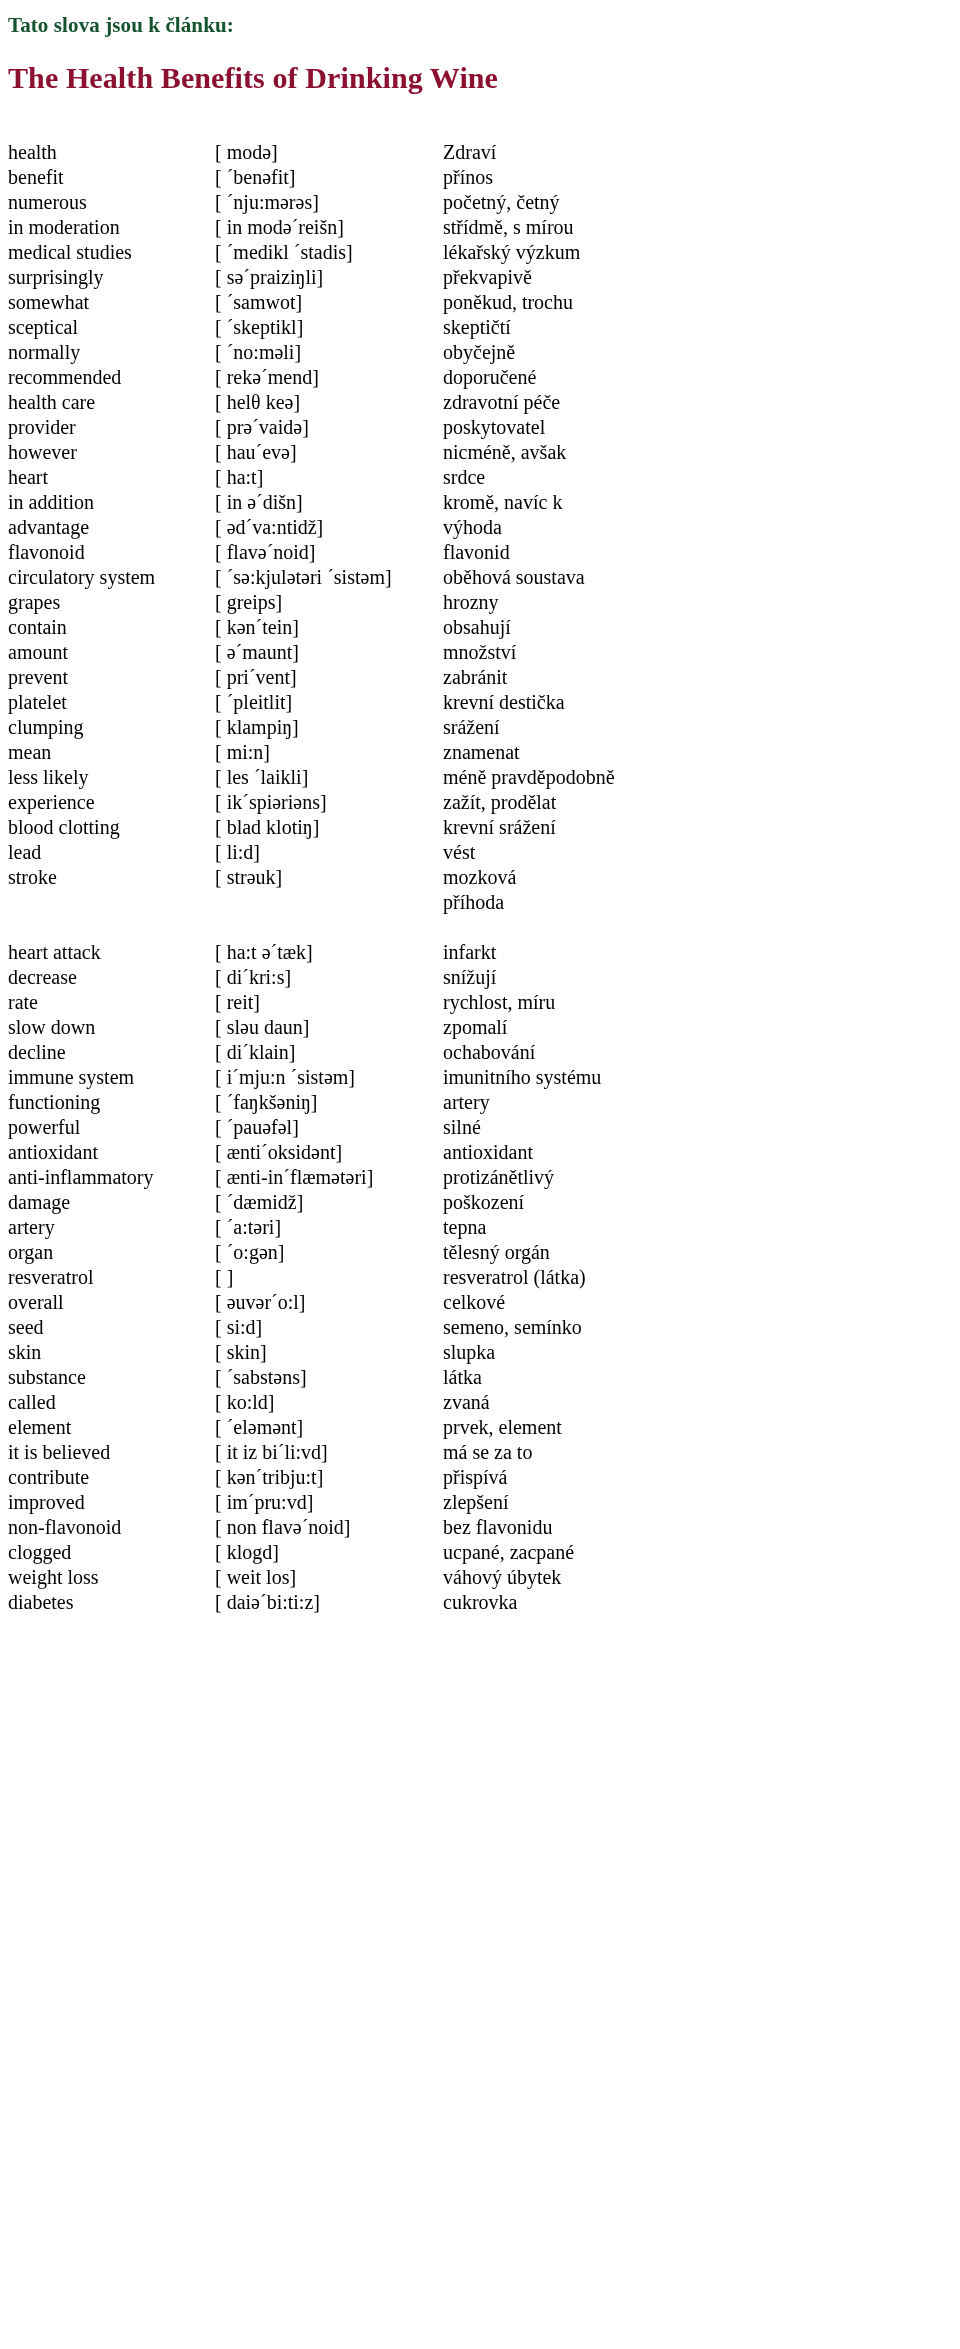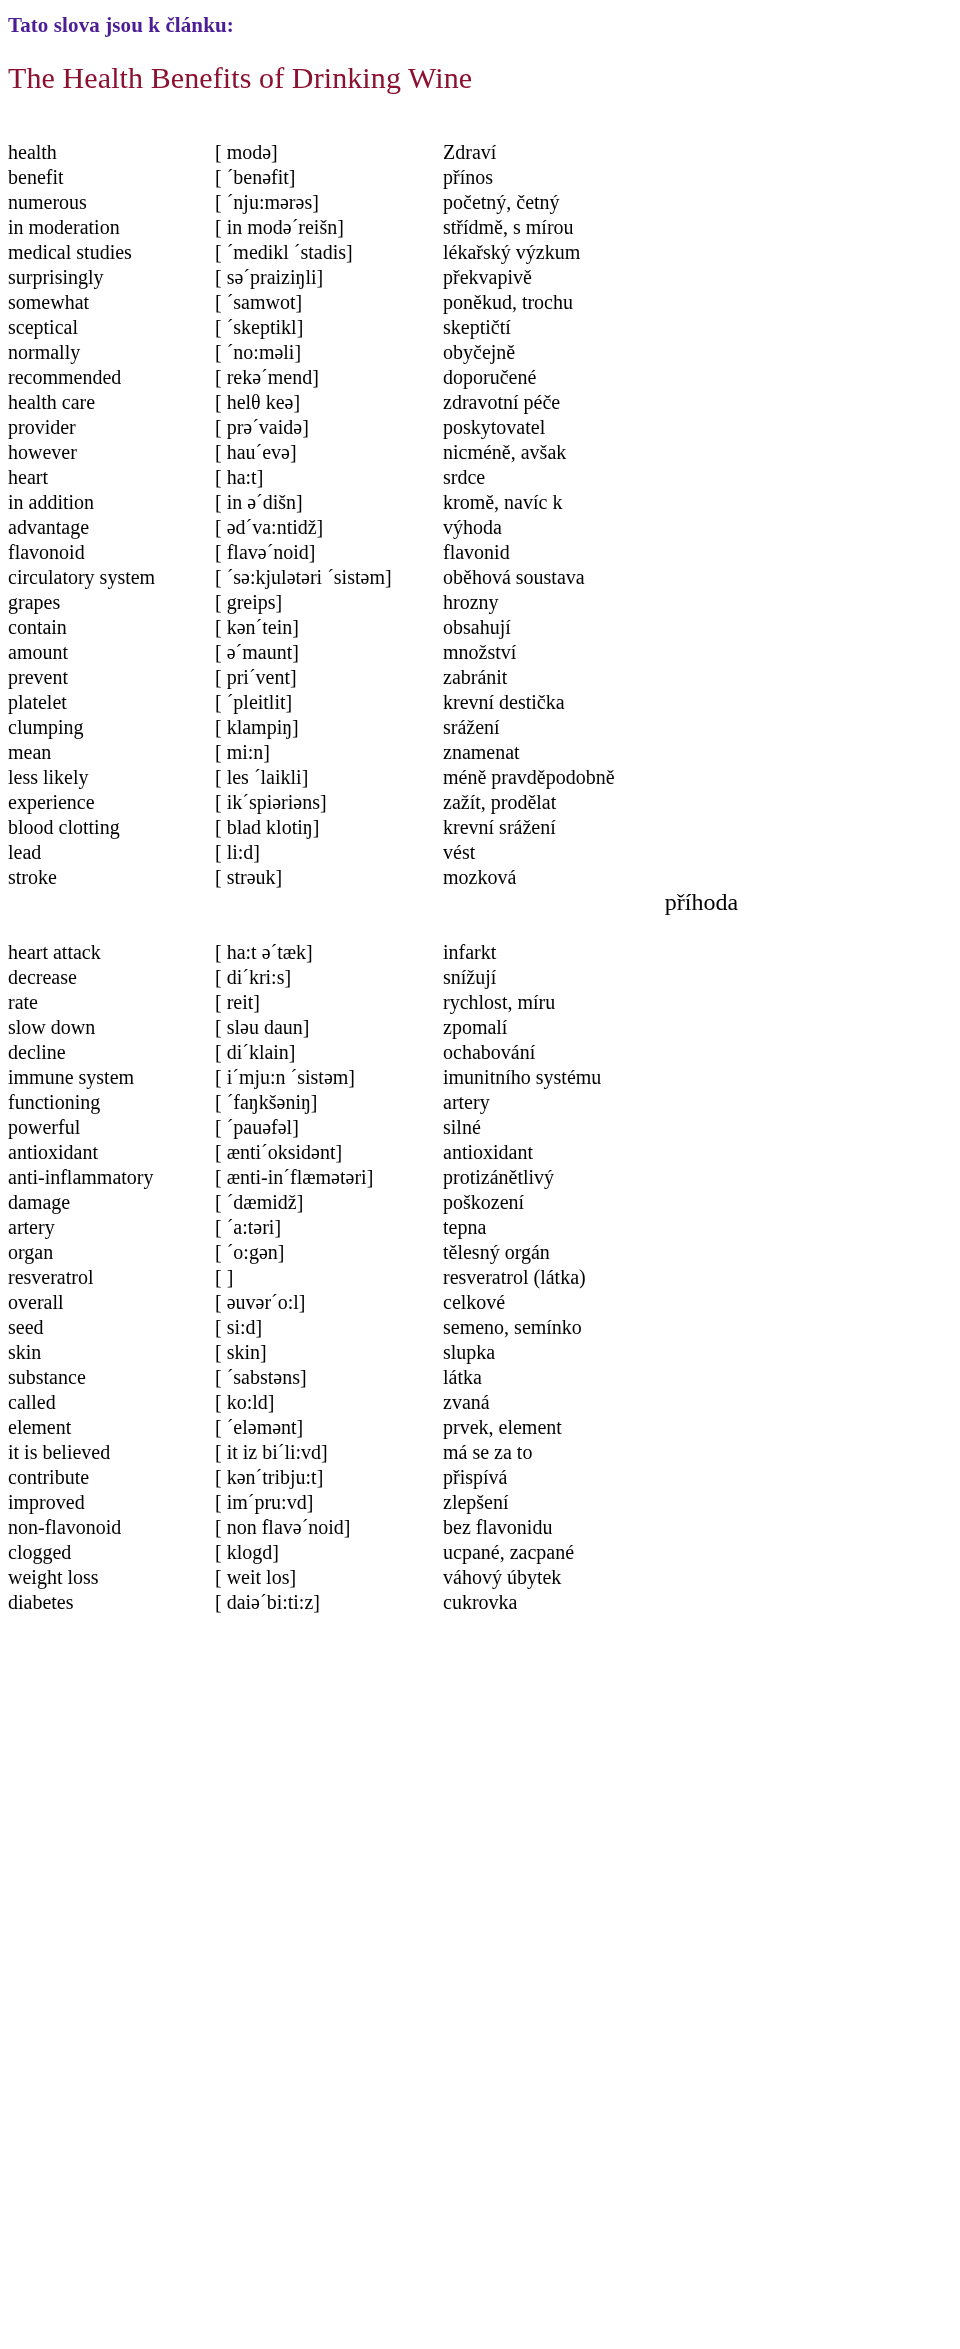--- a/index.html
+++ b/index.html
@@ -17,27 +17,27 @@
   .page {
     width: 960px;
     box-sizing: border-box;
     padding: 10px 0 0 8px;
   }
   .kicker {
     font-family: "Liberation Serif", "DejaVu Serif", serif;
     font-weight: bold;
     font-size: 21px;
     line-height: 26px;
-    color: #4c1d95;
+    color: #14532d;
     margin: 2px 0 0 0;
     letter-spacing: 0.1px;
   }
   .doc-title {
     font-family: "Liberation Serif", "DejaVu Serif", serif;
-    font-weight: normal;
+    font-weight: bold;
     font-size: 30px;
     line-height: 36px;
     color: #8c1030;
     margin: 22px 0 16px 0;
     letter-spacing: 0.1px;
   }
   .vocab {
     margin-top: 44px;
     border-collapse: collapse;
     border-spacing: 0;
@@ -54,23 +54,22 @@
     white-space: pre-wrap;
   }
   .col-term   { width: 207px; }
   .col-ipa    { width: 228px; }
   .col-cz     { width: 517px; }
   .ipa {
     font-family: "DejaVu Serif", "Liberation Serif", serif;
     font-size: 19px;
   }
   .cz-extra {
-    font-size: 24px;
+    font-size: 20px;
     line-height: 25px;
-    text-align: center;
   }
   .spacer-row td {
     height: 25px;
     line-height: 25px;
     font-size: 20px;
   }
 </style>
 </head>
 <body>
 

